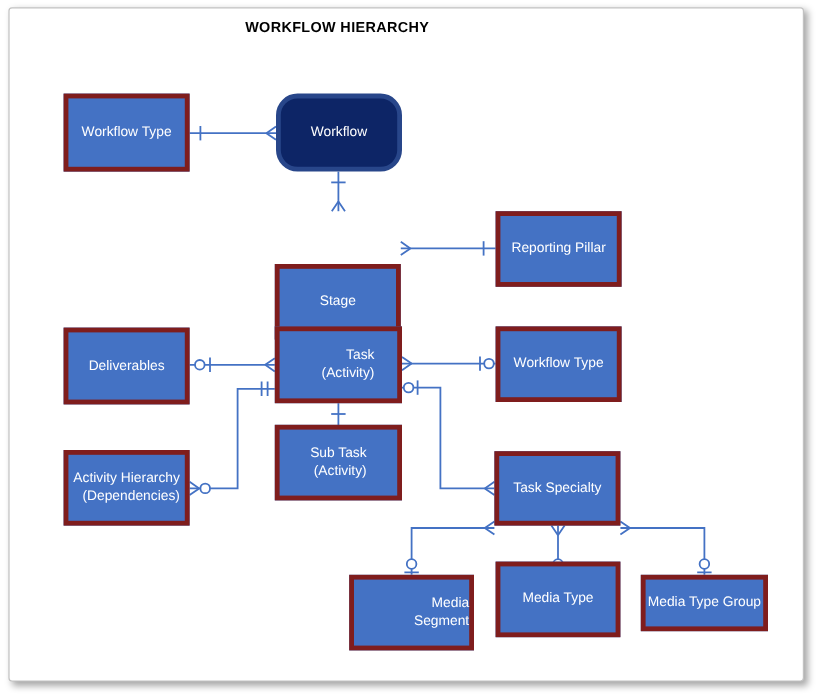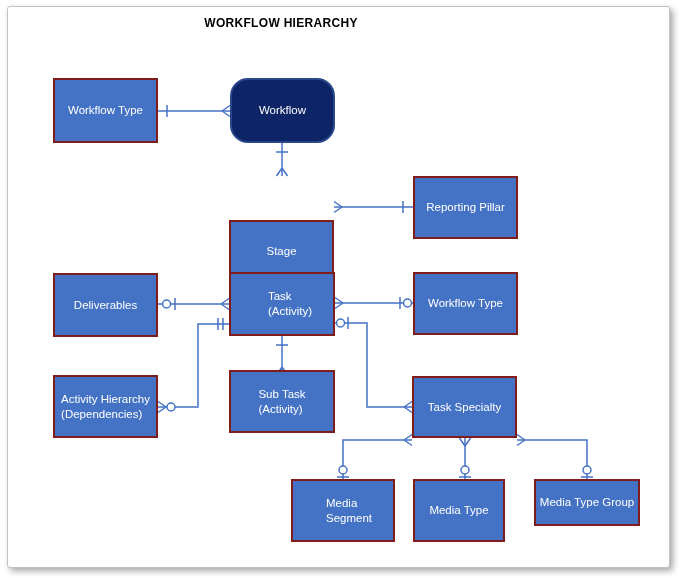--- a/index.html
+++ b/index.html
@@ -34,47 +34,47 @@
     margin: 0;
   }
   svg.connector-layer {
     position: absolute;
     left: 0; top: 0;
     width: 680px; height: 578px;
   }
   .entity {
     position: absolute;
     background: #4472C4;
-    border: 2px solid #7f1d1d;
+    border: 4px solid #7f1d1d;
     box-sizing: border-box;
     color: #ffffff;
     display: flex;
     align-items: center;
     justify-content: center;
-    text-align: left;
+    text-align: right;
     font-size: 11.5px;
     line-height: 1.3;
   }
   .entity .entity-label { white-space: pre-line; }
   .entity.dark {
     background: #0d2566;
     border-color: #28468a;
   }
   #e-workflow-type   { left: 53px;  top: 78px;  width: 105px; height: 65px; }
   #e-workflow        { left: 230px; top: 78px;  width: 105px; height: 65px; border-radius: 18px; }
   #e-stage           { left: 229px; top: 176px; width: 105px; height: 63px; margin-top: 44px; }
   #e-reporting-pillar{ left: 413px; top: 176px; width: 105px; height: 63px; }
   #e-deliverables    { left: 53px;  top: 273px; width: 105px; height: 64px; }
   #e-task            { left: 229px; top: 272px; width: 106px; height: 64px; padding-left: 16px; }
   #e-workflow-roles  { left: 413px; top: 272px; width: 105px; height: 63px; }
   #e-activity-hierarchy { left: 53px;  top: 375px; width: 105px; height: 63px; }
-  #e-sub-task        { left: 229px; top: 370px; width: 106px; height: 63px; }
+  #e-sub-task        { left: 229px; top: 354px; width: 106px; height: 63px; }
   #e-task-specialty  { left: 412px; top: 376px; width: 105px; height: 62px; }
   #e-media-segment   { left: 291px; top: 479px; width: 104px; height: 63px; padding-left: 33px; }
-  #e-media-type      { left: 413px; top: 479px; width: 92px; height: 63px; }
+  #e-media-type      { left: 413px; top: 468px; width: 104px; height: 63px; }
   #e-media-type-group{ left: 534px; top: 479px; width: 106px; height: 47px; }
 </style>
 </head>
 <body>
 
 <div class="page-frame"></div>
 
 <h1 class="diagram-title">WORKFLOW HIERARCHY</h1>
 
 <svg class="connector-layer" viewBox="0 0 680 578" fill="none" stroke="#4472C4" stroke-width="1.5">

